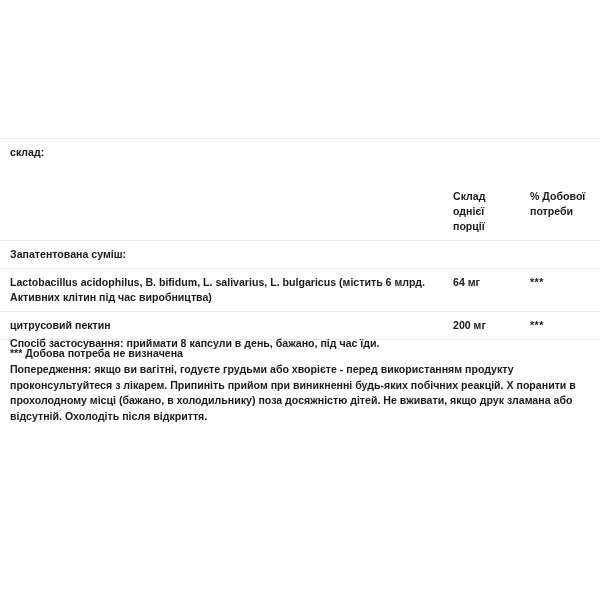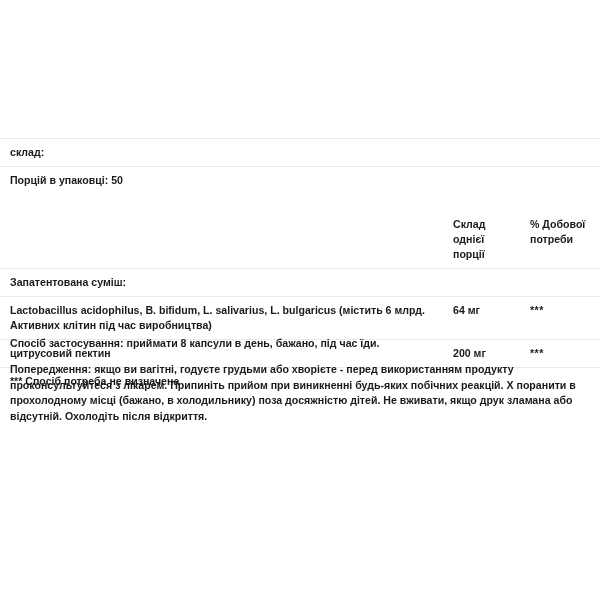--- a/index.html
+++ b/index.html
@@ -117,23 +117,20 @@
     <table class="supp-table">
       <colgroup>
         <col class="col-name">
         <col class="col-amount">
         <col class="col-dv">
       </colgroup>
       <tbody>
         <tr>
           <td colspan="3">склад:</td>
         </tr>
-        <tr>
-          <td colspan="3">Порцій в упаковці: 50</td>
-        </tr>
 
         <tr class="spacer-row">
           <td colspan="3"></td>
         </tr>
 
         <tr class="no-rule">
           <td class="header-cell"></td>
           <td class="header-cell">Склад однієї порції</td>
           <td class="header-cell">% Добової потреби</td>
         </tr>
@@ -150,21 +147,21 @@
           <td class="dv-cell stars">***</td>
         </tr>
 
         <tr>
           <td>цитрусовий пектин</td>
           <td class="amount-cell">200 мг</td>
           <td class="dv-cell stars">***</td>
         </tr>
 
         <tr>
-          <td colspan="3">*** Спосіб потреба не визначена</td>
+          <td colspan="3">*** Добова потреба не визначена</td>
         </tr>
       </tbody>
     </table>
   </div>
 
   <div class="notes">
     <p class="note-directions">Спосіб застосування: приймати 8 капсули в день, бажано, під час їди.</p>
     <p class="note-warnings">Попередження: якщо ви вагітні, годуєте грудьми або хворієте - перед використанням продукту проконсультуйтеся з лікарем. Припиніть прийом при виникненні будь-яких побічних реакцій. Х поранити в прохолодному місці (бажано, в холодильнику) поза досяжністю дітей. Не вживати, якщо друк зламана або відсутній. Охолодіть після відкриття.</p>
   </div>
 

